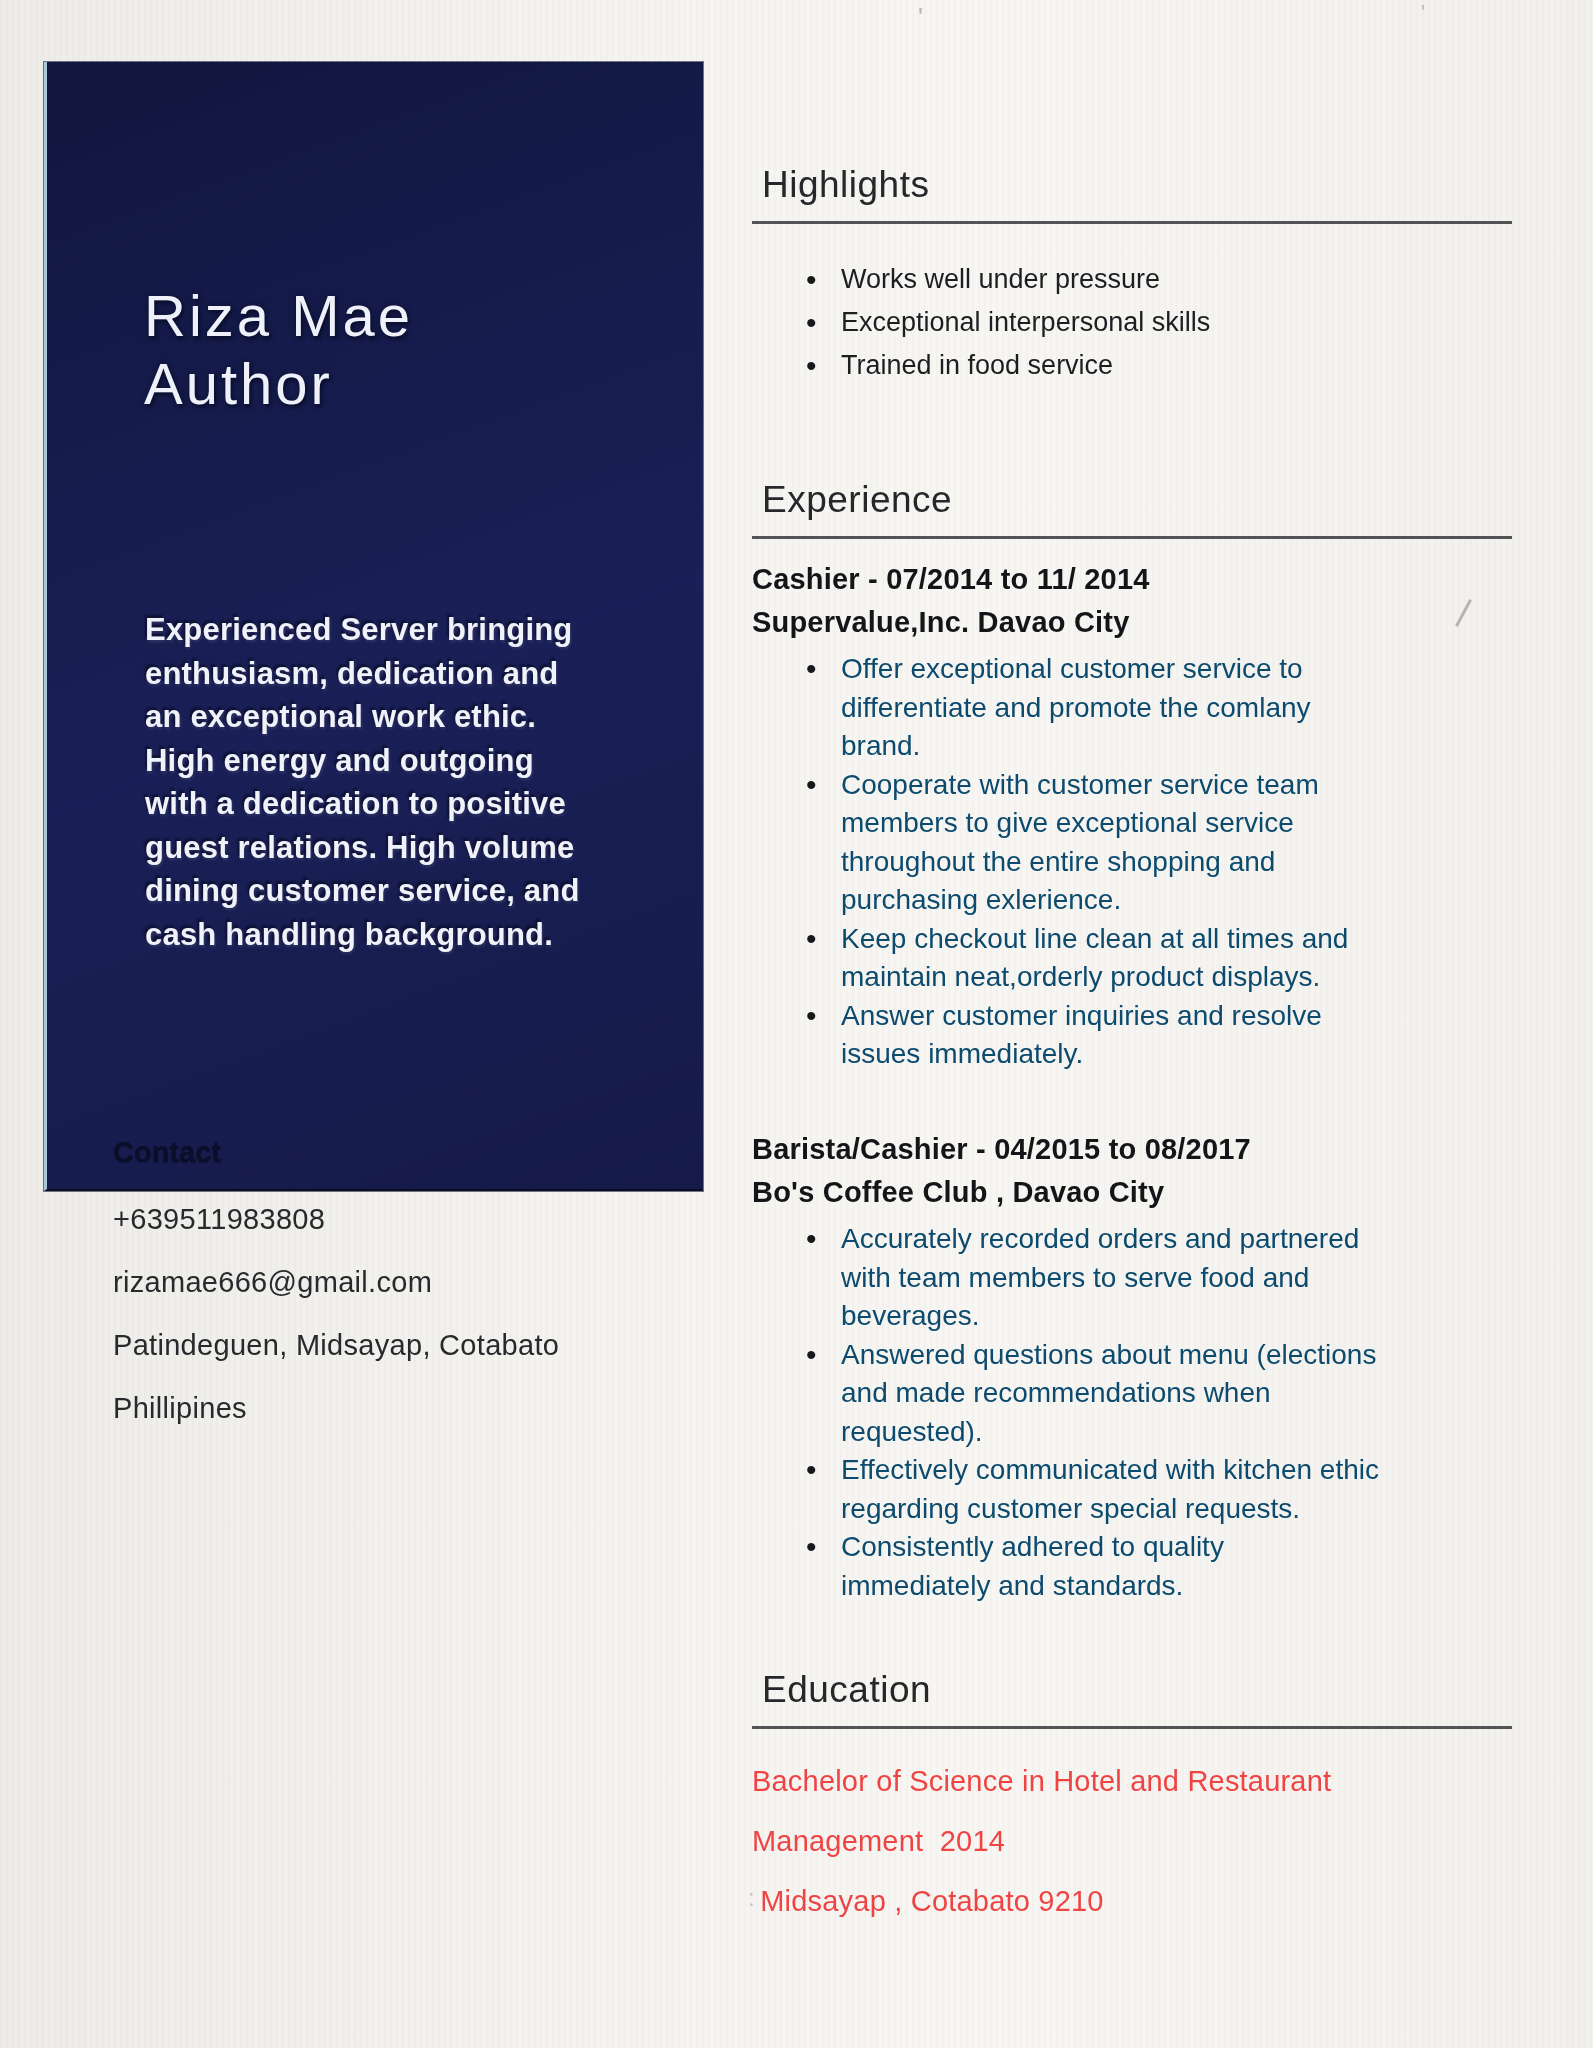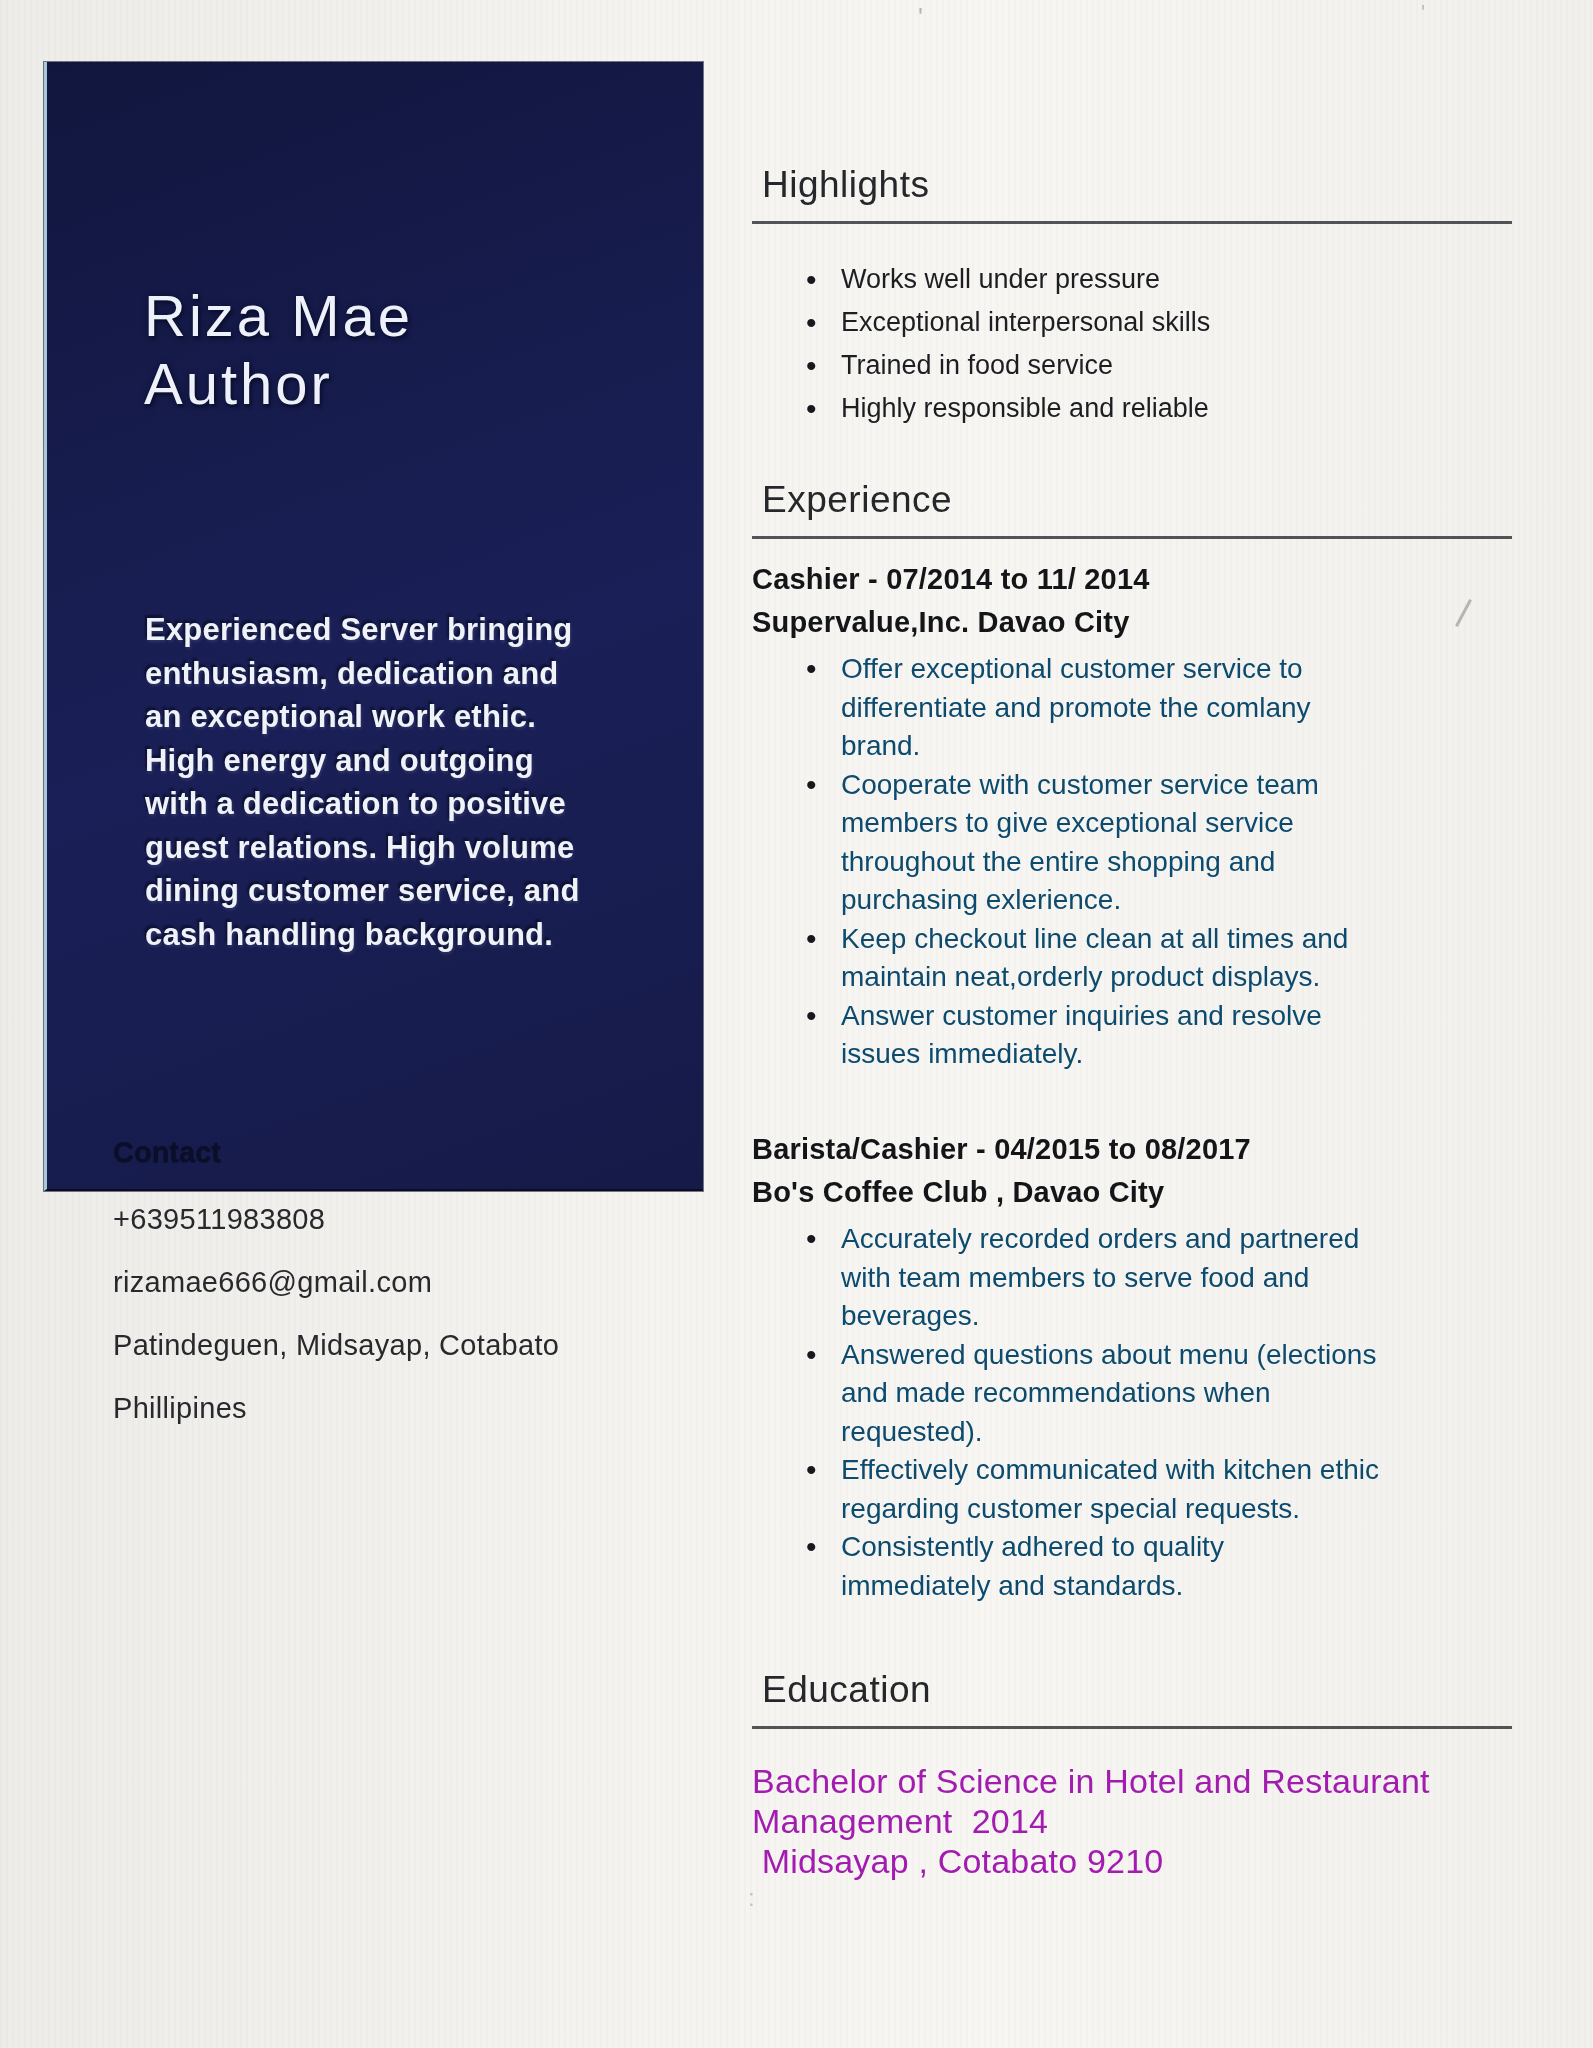--- a/index.html
+++ b/index.html
@@ -64,21 +64,21 @@
   .job-a{top:558px;}
   .job-b{top:1128px;}
   .job h3,.job h4{margin:0;font-size:29px;line-height:43px;font-weight:700;color:#141518;letter-spacing:.2px;}
   .job-list{list-style:none;margin:6px 0 0;padding:0 0 0 89px;}
   .job-list li{position:relative;font-size:28px;line-height:38.5px;color:#0c4a6e;
     white-space:pre-line;max-width:560px;}
   .job-list li::before{content:"\2022";position:absolute;left:-35px;font-size:30px;color:#17181b;}
 
   .sec-education{top:1657px;}
   .edu-lines{margin-top:32px;}
-  .edu-line{font-size:34px;line-height:40px;color:#a21caf;white-space:pre-wrap;letter-spacing:.2px;}
+  .edu-line{font-size:29px;line-height:40px;color:#ef4444;white-space:pre-wrap;letter-spacing:.2px;margin-top:20px;}
 
   
   .artifact{position:absolute;color:#8d8d8b;pointer-events:none;}
   .a-slash{left:1462px;top:598px;width:3px;height:30px;background:#97978f;transform:rotate(28deg);opacity:.65;}
   .a-tick1{left:918px;top:2px;font-size:26px;opacity:.6;}
   .a-tick2{left:1421px;top:0px;font-size:22px;opacity:.5;}
   .a-colon{left:748px;top:1884px;font-size:24px;opacity:.45;}
 </style>
 </head>
 <body>
@@ -110,21 +110,20 @@
 
   <main class="rightcol">
 
     <section class="sec sec-highlights">
       <h2>Highlights</h2>
       <div class="rule"></div>
       <ul class="hl-list">
         <li><span>Works well under pressure</span></li>
         <li><span>Exceptional interpersonal skills</span></li>
         <li><span>Trained in food service</span></li>
-        <li><span>Highly responsible and reliable</span></li>
       </ul>
     </section>
 
     <section class="sec sec-experience">
       <h2>Experience</h2>
       <div class="rule"></div>
     </section>
 
     <article class="job job-a">
       <h3>Cashier - 07/2014 to 11/ 2014</h3>

